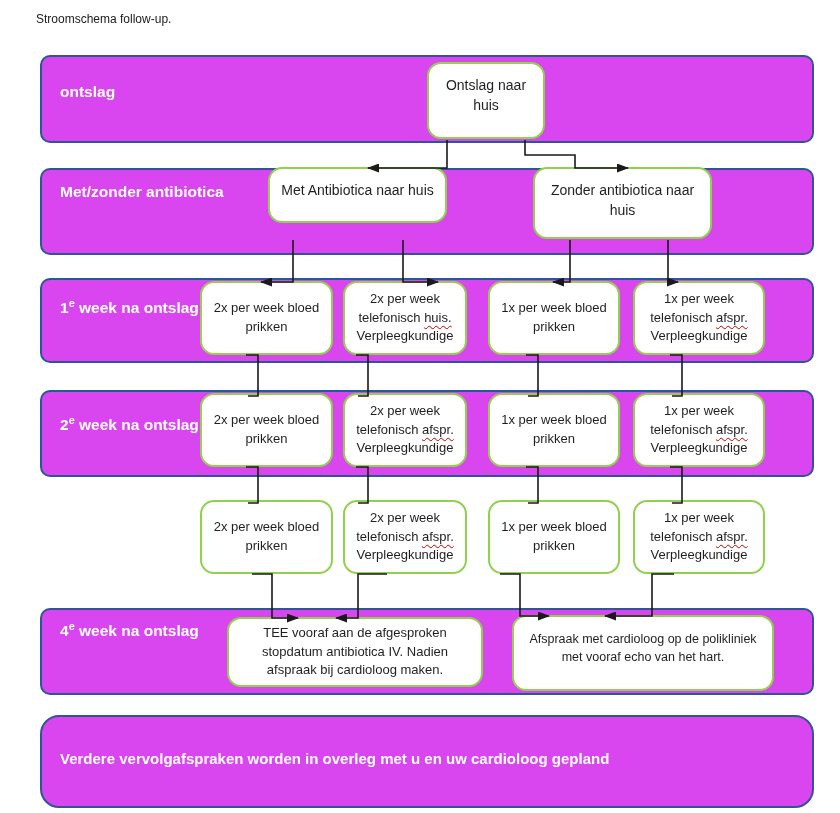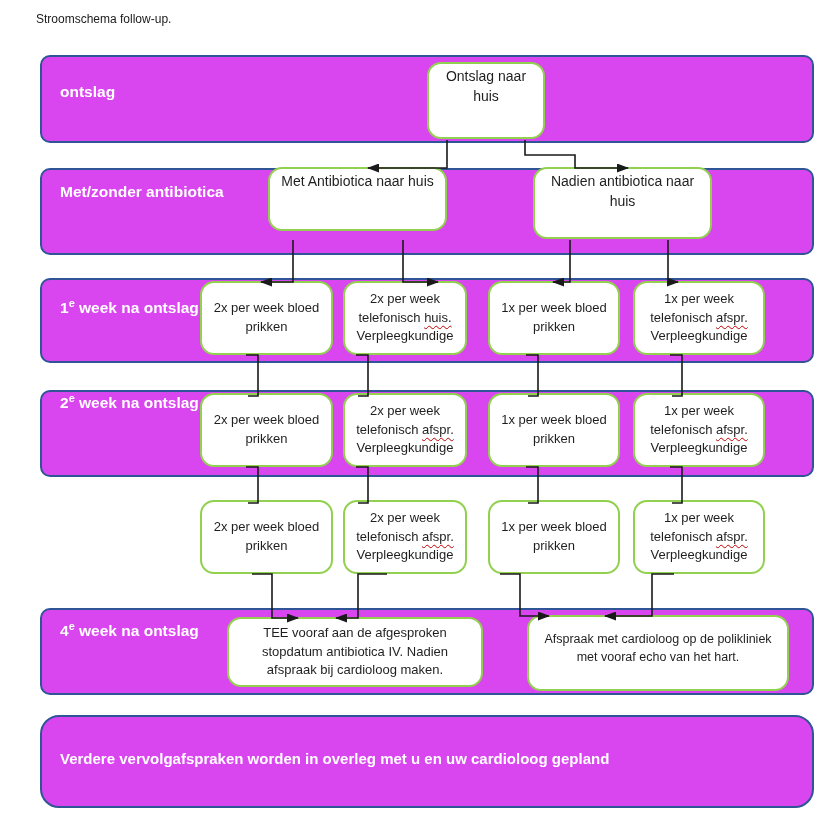--- a/index.html
+++ b/index.html
@@ -19,21 +19,21 @@
     white-space:nowrap;
   }
   .band-label sup{font-size:11px;line-height:0;}
   .node{
     position:absolute;box-sizing:border-box;background:#ffffff;
     border:2.5px solid #92D050;border-radius:14px;
     display:flex;flex-direction:column;align-items:center;justify-content:center;
     text-align:center;color:#1f1f1f;font-size:13px;line-height:1.45;
     padding:4px 8px;z-index:3;
   }
-  .node.top{justify-content:flex-start;padding-top:2px;}
+  .node.top{justify-content:flex-start;padding-top:11px;}
   .node.big{font-size:14px;}
   .ln{display:block;}
   .misspell{
     text-decoration:underline;
     text-decoration-style:wavy;
     text-decoration-color:#C00000;
     text-decoration-thickness:1px;
     text-underline-offset:3px;
   }
   .connectors{
@@ -54,36 +54,36 @@
 
   <div class="band" style="top:168px;height:87px;">
     <div class="band-label" style="top:13px;">Met/zonder antibiotica</div>
   </div>
 
   <div class="band" style="top:278px;height:85px;">
     <div class="band-label" style="top:19px;"><span>1</span><sup>e</sup><span> week na ontslag</span></div>
   </div>
 
   <div class="band" style="top:390px;height:87px;">
-    <div class="band-label" style="top:2px;"><span>2</span><sup>e</sup><span> week na ontslag</span></div>
+    <div class="band-label" style="top:24px;"><span>2</span><sup>e</sup><span> week na ontslag</span></div>
   </div>
 
 
   <div class="band" style="top:608px;height:87px;">
     <div class="band-label" style="top:12px;"><span>4</span><sup>e</sup><span> week na ontslag</span></div>
   </div>
 
   <div class="band" style="top:715px;height:93px;border-radius:19px;">
     <div class="band-label" style="top:33px;font-size:15px;">Verdere vervolgafspraken worden in overleg met u en uw cardioloog gepland</div>
   </div>
 
   <div class="node big top" style="left:427px;top:62px;width:118px;height:77px;">Ontslag naar huis</div>
 
-  <div class="node big top" style="left:268px;top:167px;width:179px;height:64px;">Met Antibiotica naar huis</div>
-  <div class="node big top" style="left:533px;top:167px;width:179px;height:72px;">Nadien antibiotica naar huis</div>
+  <div class="node big top" style="left:268px;top:167px;width:179px;height:56px;">Met Antibiotica naar huis</div>
+  <div class="node big top" style="left:533px;top:167px;width:179px;height:72px;">Zonder antibiotica naar huis</div>
 
   <div class="node" style="left:200px;top:281px;width:133px;height:74px;">2x per week bloed prikken</div>
   <div class="node" style="left:343px;top:281px;width:124px;height:74px;">
     <span class="ln">2x per week</span>
     <span class="ln"><span>telefonisch </span><span class="misspell">huis.</span></span>
     <span class="ln">Verpleegkundige</span>
   </div>
   <div class="node" style="left:488px;top:281px;width:132px;height:74px;">1x per week bloed prikken</div>
   <div class="node" style="left:633px;top:281px;width:132px;height:74px;">
     <span class="ln">1x per week</span>
@@ -111,21 +111,21 @@
     <span class="ln">Verpleegkundige</span>
   </div>
   <div class="node" style="left:488px;top:500px;width:132px;height:74px;">1x per week bloed prikken</div>
   <div class="node" style="left:633px;top:500px;width:132px;height:74px;">
     <span class="ln">1x per week</span>
     <span class="ln"><span>telefonisch </span><span class="misspell">afspr.</span></span>
     <span class="ln">Verpleegkundige</span>
   </div>
 
   <div class="node" style="left:227px;top:617px;width:256px;height:70px;">TEE vooraf aan de afgesproken stopdatum antibiotica IV. Nadien afspraak bij cardioloog maken.</div>
-  <div class="node top" style="left:527px;top:615px;width:262px;height:76px;font-size:12.5px;padding:4px 6px;padding-top:13px;">Afspraak met cardioloog op de polikliniek met vooraf echo van het hart.</div>
+  <div class="node top" style="left:512px;top:615px;width:262px;height:76px;font-size:12.5px;padding:4px 6px;padding-top:13px;">Afspraak met cardioloog op de polikliniek met vooraf echo van het hart.</div>
 
   <svg class="connectors" viewBox="0 0 840 813" xmlns="http://www.w3.org/2000/svg">
     <defs>
       <marker id="arr" markerUnits="userSpaceOnUse" markerWidth="12" markerHeight="9" refX="11" refY="4.5" orient="auto">
         <path d="M0,0 L12,4.5 L0,9 Z" style="fill:#1a1a1a;stroke:none;"></path>
       </marker>
     </defs>
 
     <path d="M447 140 V168 H368" marker-end="url(#arr)"></path>
     <path d="M525 140 V155 H575 V168 H628" marker-end="url(#arr)"></path>

